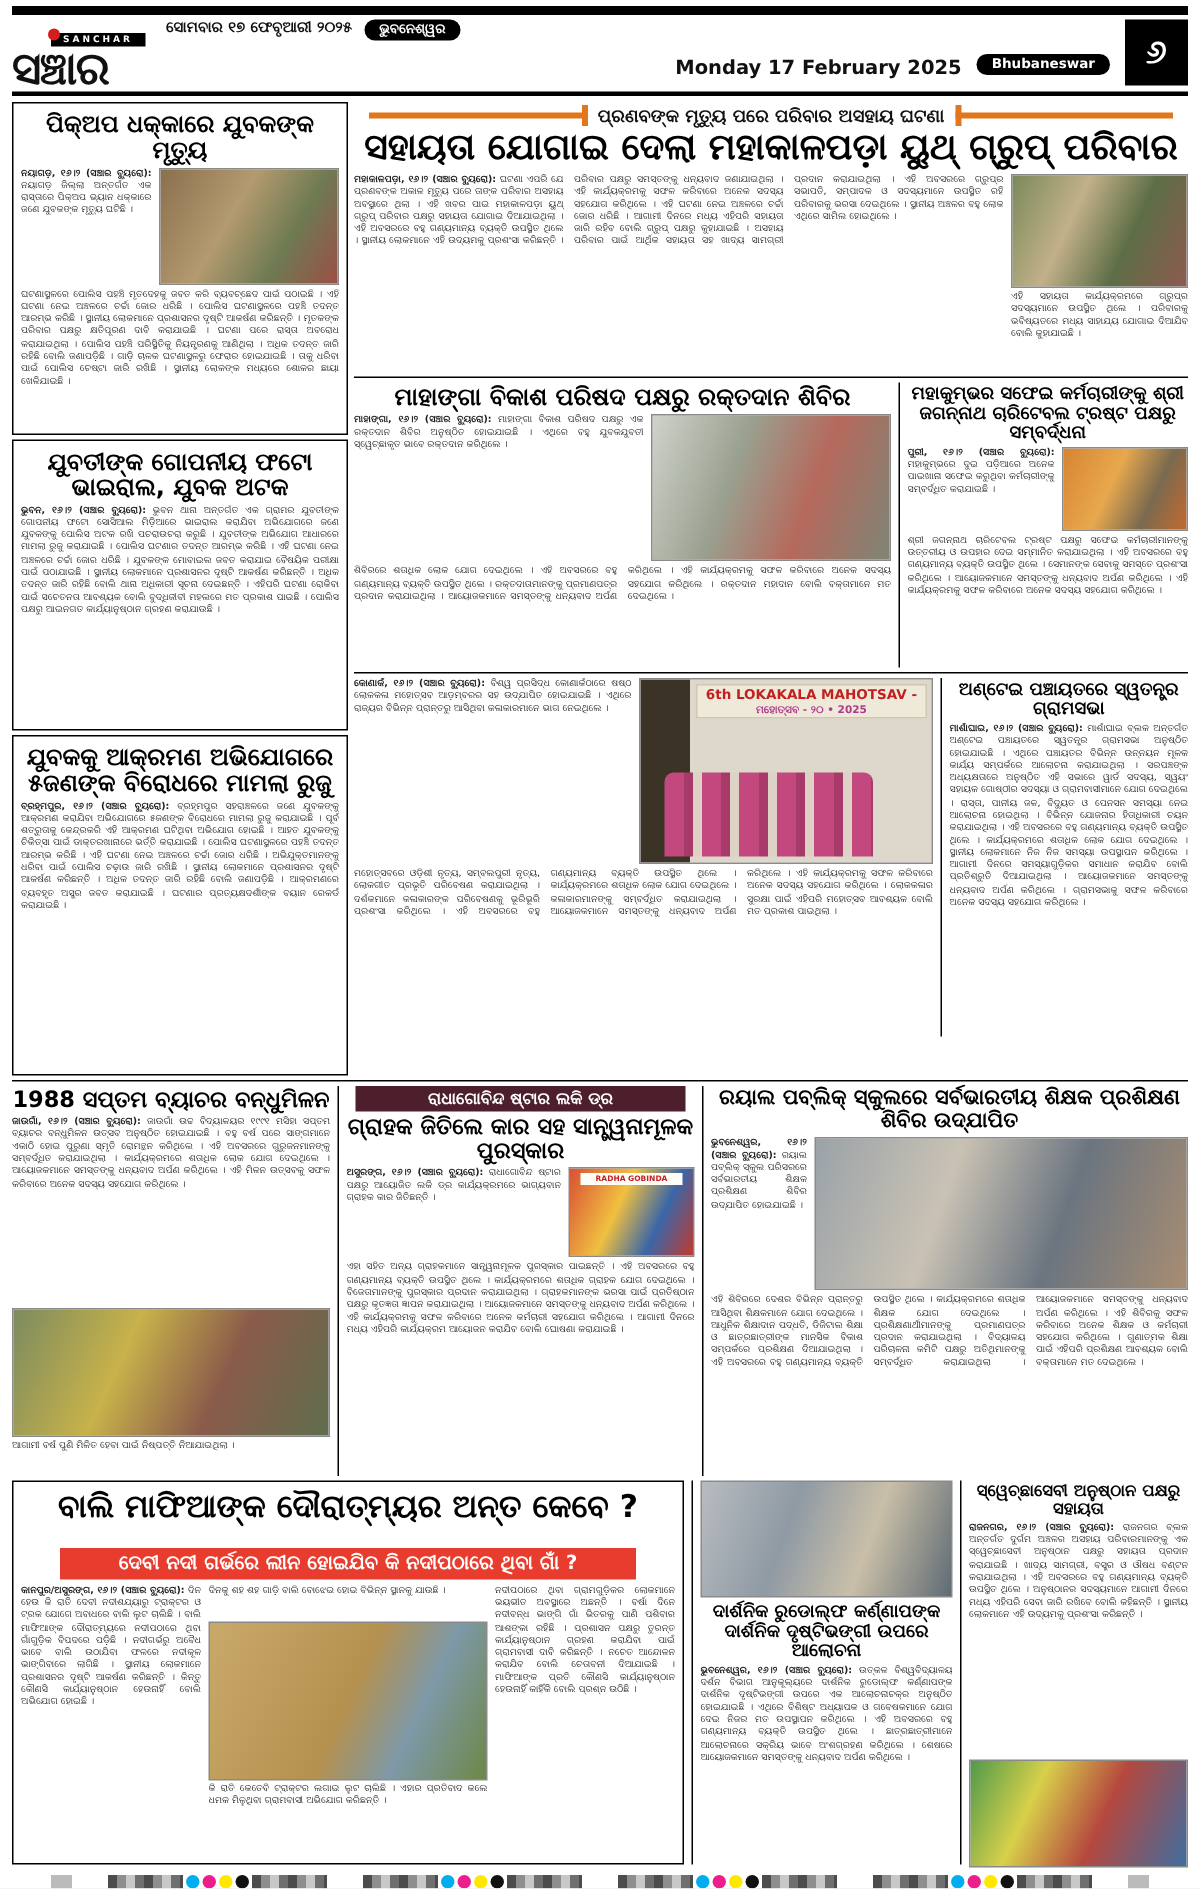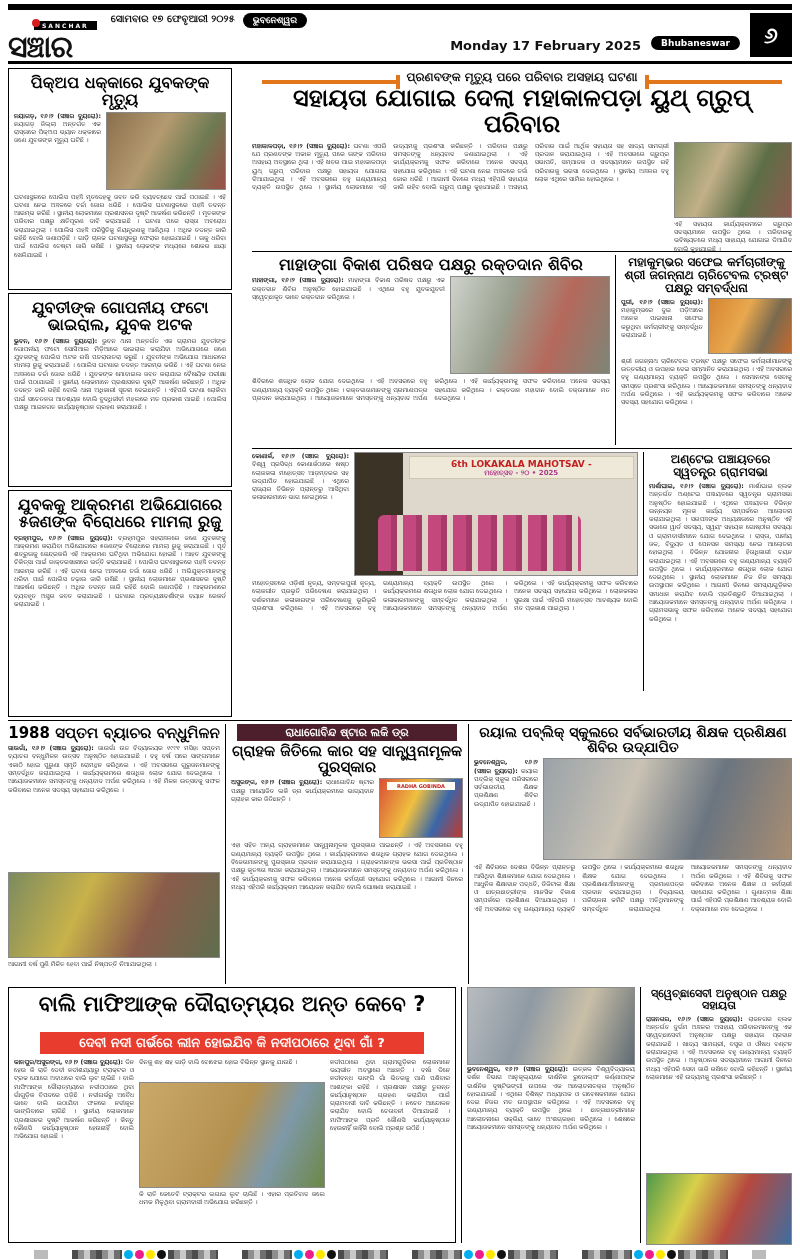--- a/index.html
+++ b/index.html
@@ -16,36 +16,36 @@
   .logo-main{font-size:30px;font-weight:bold;line-height:1;letter-spacing:-1px}
   .logo-dot{position:absolute;left:24px;top:6px;width:8px;height:8px;border-radius:50%;background:#d41e1e}
   .mast-date-od{font-size:10px;font-weight:bold;margin:0 8px 8px 0}
   .pill{background:#000;color:#fff;border-radius:9px;font-size:9px;font-weight:bold;
         padding:2px 10px;margin-bottom:7px;white-space:nowrap}
   .mast-right{margin-left:auto;display:flex;align-items:flex-end}
   .mast-date-en{font-size:13px;font-weight:bold;margin:0 10px 4px 0}
   .pagebox{background:#000;color:#fff;width:42px;height:44px;display:flex;align-items:center;
            justify-content:center;font-size:22px;font-weight:bold;margin-left:10px}
 
-  .grid{display:flex;gap:20px;margin-top:4px}
+  .grid{display:flex;gap:4px;margin-top:4px}
   .leftcol{width:224px;flex:none;display:flex;flex-direction:column;gap:3px}
   .rightcol{flex:1;display:flex;flex-direction:column}
 
   .box{border:1px solid #000;padding:4px 5px;box-sizing:border-box;overflow:hidden}
   .hl{font-weight:bold;text-align:center;line-height:1.08;color:#000}
   .body{font-size:6.3px;line-height:1.32;text-align:justify;color:#1c1c1c;overflow:hidden}
   .dl{font-weight:bold}
   .cols2{column-count:2;column-gap:7px}
   .cols3{column-count:3;column-gap:7px}
   .row{display:flex;gap:5px}
   .ph{position:relative;overflow:hidden;border:1px solid #8a8a8a;flex:none;box-sizing:border-box}
   .hrule{height:1px;background:#000;margin:3px 0;flex:none}
   .vline{width:1px;background:#000;flex:none}
 
-  .kicker{display:flex;align-items:flex-end;gap:7px;margin:2px 10px}
+  .kicker{display:flex;align-items:center;gap:7px;margin:2px 10px}
   .krule{flex:1;height:4px;background:#e2761b;position:relative}
   .krule::after{content:"";position:absolute;width:4px;height:14px;background:#e2761b;top:-5px}
   .krule.l::after{right:0}
   .krule.r::after{left:0}
   .kicker-text{font-size:12px;font-weight:bold;white-space:nowrap}
 
   .lead-hl{font-size:24px;margin:2px 0 4px}
   .sec-hl{font-size:16px;margin:1px 0 3px}
 
   .maroonbar{background:#4d1f2d;color:#fff;font-size:11px;font-weight:bold;text-align:center;
@@ -173,21 +173,21 @@
 
       <div class="hrule"></div>
 
       <div class="row" style="height:239px">
         <div style="width:386px;flex:none">
           <div class="row">
             <div class="body" style="flex:1">
               <span class="dl">କୋଣାର୍କ, ୧୬।୨ (ସଞ୍ଚାର ବ୍ୟୁରୋ):</span>
               <span>ବିଶ୍ୱ ପ୍ରସିଦ୍ଧ କୋଣାର୍କଠାରେ ଷଷ୍ଠ ଲୋକକଳା ମହୋତ୍ସବ ଆଡ଼ମ୍ବରର ସହ ଉଦ୍‌ଯାପିତ ହୋଇଯାଇଛି । ଏଥିରେ ରାଜ୍ୟର ବିଭିନ୍ନ ପ୍ରାନ୍ତରୁ ଆସିଥିବା କଳାକାରମାନେ ଭାଗ ନେଇଥିଲେ ।</span>
             </div>
-            <div class="ph" style="width:284px;height:124px;background:linear-gradient(90deg,#3a3326 0 17%,#ded8cc 17% 100%)">
+            <div class="ph" style="width:196px;height:124px;background:linear-gradient(90deg,#3a3326 0 17%,#ded8cc 17% 100%)">
               <div class="banner">
                 <div class="l1">6th LOKAKALA MAHOTSAV -</div>
                 <div class="l2">ମହୋତ୍ସବ - ୨୦  •  2025</div>
               </div>
               <div class="dancers"></div>
             </div>
           </div>
           <div class="body cols3" style="margin-top:3px;height:82px">ମହୋତ୍ସବରେ ଓଡ଼ିଶୀ ନୃତ୍ୟ, ସମ୍ବଲପୁରୀ ନୃତ୍ୟ, ଲୋକଗୀତ ପ୍ରଭୃତି ପରିବେଷଣ କରାଯାଇଥିଲା । ଦର୍ଶକମାନେ କଳାକାରଙ୍କ ପରିବେଷଣକୁ ଭୂରିଭୂରି ପ୍ରଶଂସା କରିଥିଲେ । ଏହି ଅବସରରେ ବହୁ ଗଣ୍ୟମାନ୍ୟ ବ୍ୟକ୍ତି ଉପସ୍ଥିତ ଥିଲେ । କାର୍ଯ୍ୟକ୍ରମରେ ଶତାଧିକ ଲୋକ ଯୋଗ ଦେଇଥିଲେ । କଳାକାରମାନଙ୍କୁ ସମ୍ବର୍ଦ୍ଧିତ କରାଯାଇଥିଲା । ଆୟୋଜକମାନେ ସମସ୍ତଙ୍କୁ ଧନ୍ୟବାଦ ଅର୍ପଣ କରିଥିଲେ । ଏହି କାର୍ଯ୍ୟକ୍ରମକୁ ସଫଳ କରିବାରେ ଅନେକ ସଦସ୍ୟ ସହଯୋଗ କରିଥିଲେ । ଲୋକକଳାର ସୁରକ୍ଷା ପାଇଁ ଏହିପରି ମହୋତ୍ସବ ଆବଶ୍ୟକ ବୋଲି ମତ ପ୍ରକାଶ ପାଇଥିଲା ।</div>
         </div>
         <div class="vline"></div>
@@ -256,20 +256,21 @@
           <div class="body" style="height:24px">ଦିନକୁ ଶହ ଶହ ଗାଡ଼ି ବାଲି ବୋଝେଇ ହୋଇ ବିଭିନ୍ନ ସ୍ଥାନକୁ ଯାଉଛି ।</div>
           <div class="ph" style="width:100%;height:106px;background:linear-gradient(115deg,#c9a96a,#b5914f 50%,#7e99a8 72%,#6d8747)"></div>
           <div class="body" style="margin-top:2px;height:44px">କି ରାତି କେତେବି ଟ୍ରାକ୍ଟର ଲଗାଇ ଲୁଟ ଚାଲିଛି । ଏହାର ପ୍ରତିବାଦ କଲେ ଧମକ ମିଳୁଥିବା ଗ୍ରାମବାସୀ ଅଭିଯୋଗ କରିଛନ୍ତି ।</div>
         </div>
         <div class="body" style="flex:1">ନଦୀପଠାରେ ଥିବା ଗ୍ରାମଗୁଡ଼ିକର ଲୋକମାନେ ଭୟଭୀତ ଅବସ୍ଥାରେ ଅଛନ୍ତି । ବର୍ଷା ଦିନେ ନଦୀବନ୍ଧ ଭାଙ୍ଗି ଗାଁ ଭିତରକୁ ପାଣି ପଶିବାର ଆଶଙ୍କା ରହିଛି । ପ୍ରଶାସନ ପକ୍ଷରୁ ତୁରନ୍ତ କାର୍ଯ୍ୟାନୁଷ୍ଠାନ ଗ୍ରହଣ କରାଯିବା ପାଇଁ ଗ୍ରାମବାସୀ ଦାବି କରିଛନ୍ତି । ନଚେତ ଆନ୍ଦୋଳନ କରାଯିବ ବୋଲି ଚେତାବନୀ ଦିଆଯାଇଛି । ମାଫିଆଙ୍କ ପ୍ରତି କୌଣସି କାର୍ଯ୍ୟାନୁଷ୍ଠାନ ହେଉନାହିଁ କାହିଁକି ବୋଲି ପ୍ରଶ୍ନ ଉଠିଛି ।</div>
       </div>
     </div>
     <div class="vline"></div>
     <div style="width:168px;flex:none">
       <div class="ph" style="width:100%;height:78px;background:linear-gradient(110deg,#b8bcc0,#8f9aa4 35%,#c9bfa8 65%,#5f6b74)"></div>
+      <div class="hl" style="font-size:12px;margin:3px 0">ଦାର୍ଶନିକ ରୁଡୋଲ୍ଫ କର୍ଣ୍ଣାପଙ୍କ ଦାର୍ଶନିକ ଦୃଷ୍ଟିଭଙ୍ଗୀ ଉପରେ ଆଲୋଚନା</div>
       <div class="body" style="height:132px">
         <span class="dl">ଭୁବନେଶ୍ୱର, ୧୬।୨ (ସଞ୍ଚାର ବ୍ୟୁରୋ):</span>
         <span>ଉତ୍କଳ ବିଶ୍ୱବିଦ୍ୟାଳୟ ଦର୍ଶନ ବିଭାଗ ଆନୁକୂଲ୍ୟରେ ଦାର୍ଶନିକ ରୁଡୋଲ୍ଫ କର୍ଣ୍ଣାପଙ୍କ ଦାର୍ଶନିକ ଦୃଷ୍ଟିଭଙ୍ଗୀ ଉପରେ ଏକ ଆଲୋଚନାଚକ୍ର ଅନୁଷ୍ଠିତ ହୋଇଯାଇଛି । ଏଥିରେ ବିଶିଷ୍ଟ ଅଧ୍ୟାପକ ଓ ଗବେଷକମାନେ ଯୋଗ ଦେଇ ନିଜର ମତ ଉପସ୍ଥାପନ କରିଥିଲେ । ଏହି ଅବସରରେ ବହୁ ଗଣ୍ୟମାନ୍ୟ ବ୍ୟକ୍ତି ଉପସ୍ଥିତ ଥିଲେ । ଛାତ୍ରଛାତ୍ରୀମାନେ ଆଲୋଚନାରେ ସକ୍ରିୟ ଭାବେ ଅଂଶଗ୍ରହଣ କରିଥିଲେ । ଶେଷରେ ଆୟୋଜକମାନେ ସମସ୍ତଙ୍କୁ ଧନ୍ୟବାଦ ଅର୍ପଣ କରିଥିଲେ ।</span>
       </div>
     </div>
     <div class="vline"></div>
     <div style="flex:1">
       <div class="hl" style="font-size:11px;margin:1px 0 3px">ସ୍ୱେଚ୍ଛାସେବୀ ଅନୁଷ୍ଠାନ ପକ୍ଷରୁ ସହାୟତା</div>
       <div class="body" style="height:158px">
         <span class="dl">ରାଜନଗର, ୧୬।୨ (ସଞ୍ଚାର ବ୍ୟୁରୋ):</span>

